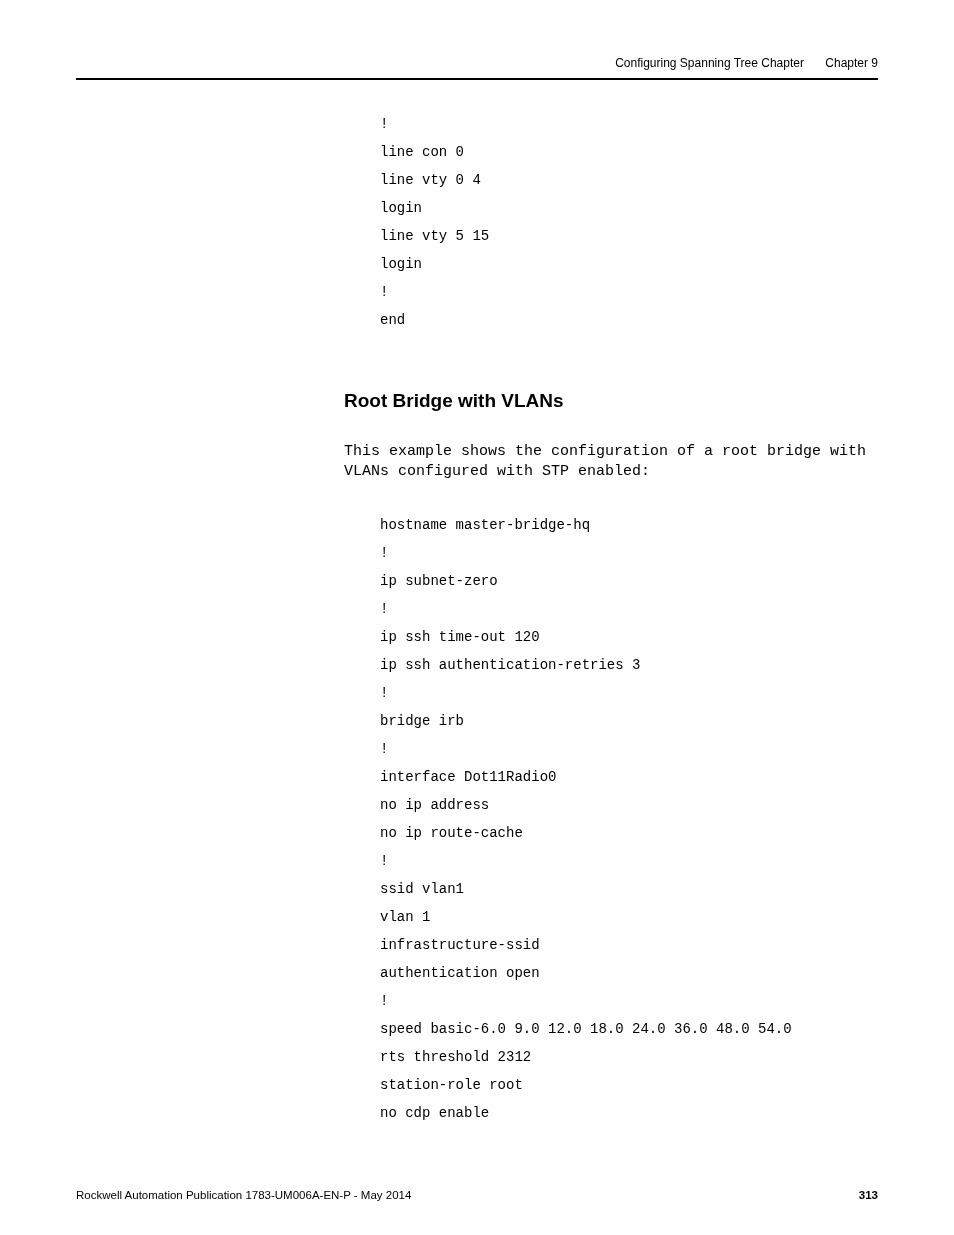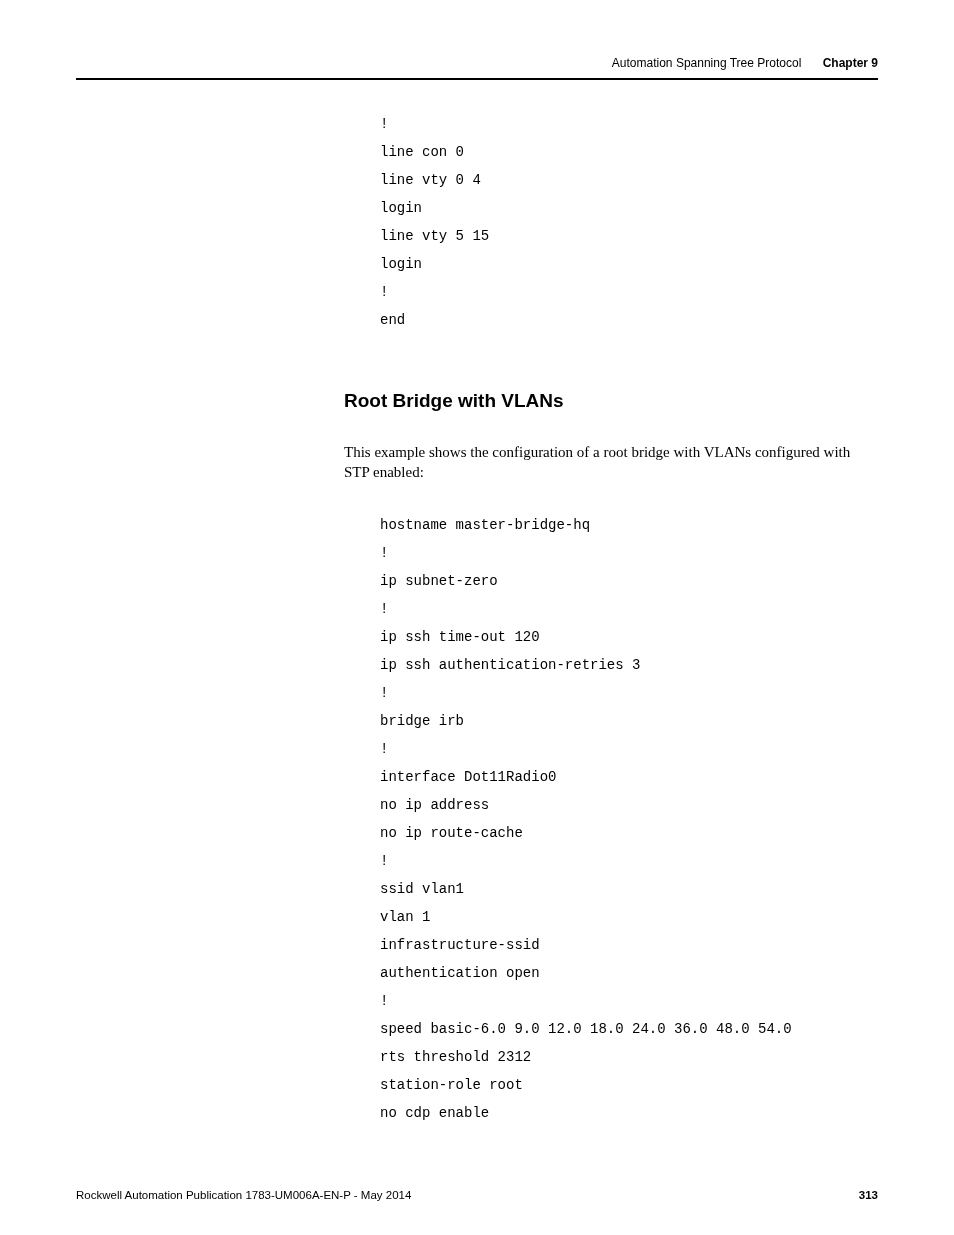--- a/index.html
+++ b/index.html
@@ -24,42 +24,42 @@
     font-family: Arial, Helvetica, sans-serif;
     font-size: 12px;
     padding-bottom: 8px;
     border-bottom: 2px solid #000;
     margin-bottom: 30px;
   }
   .header .section-title {
     font-weight: normal;
   }
   .header .chapter {
-    font-weight: bold;
+    font-weight: normal;
     margin-left: 18px;
   }
   .content-area {
     margin-left: 268px;
   }
   .codeblock {
     font-family: 'Courier New', Courier, monospace;
     font-size: 14px;
     line-height: 2;
     white-space: pre;
     margin-left: 36px;
   }
   h2.subheading {
     font-family: Arial, Helvetica, sans-serif;
     font-weight: bold;
     font-size: 19px;
     margin-top: 56px;
     margin-bottom: 30px;
   }
   p.bodytext {
-    font-family: Liberation Serif, serif;
+    font-family: Liberation Mono, monospace;
     font-size: 15px;
     line-height: 1.35;
     margin: 0 0 28px 0;
   }
   .footer {
     position: absolute;
     bottom: 34px;
     left: 76px;
     right: 76px;
     font-family: Arial, Helvetica, sans-serif;
@@ -74,21 +74,21 @@
     right: 0;
     font-weight: bold;
   }
 </style>
 </head>
 <body>
 
 <div class="page">
 
   <div class="header">
-    <span class="section-title">Automation Spanning Tree Protocol</span>
+    <span class="section-title">Configuring Spanning Tree Chapter</span>
     <span class="chapter">Chapter 9</span>
   </div>
 
   <div class="content-area">
 
     <div class="codeblock">!
 line con 0
 line vty 0 4
 login
 line vty 5 15

